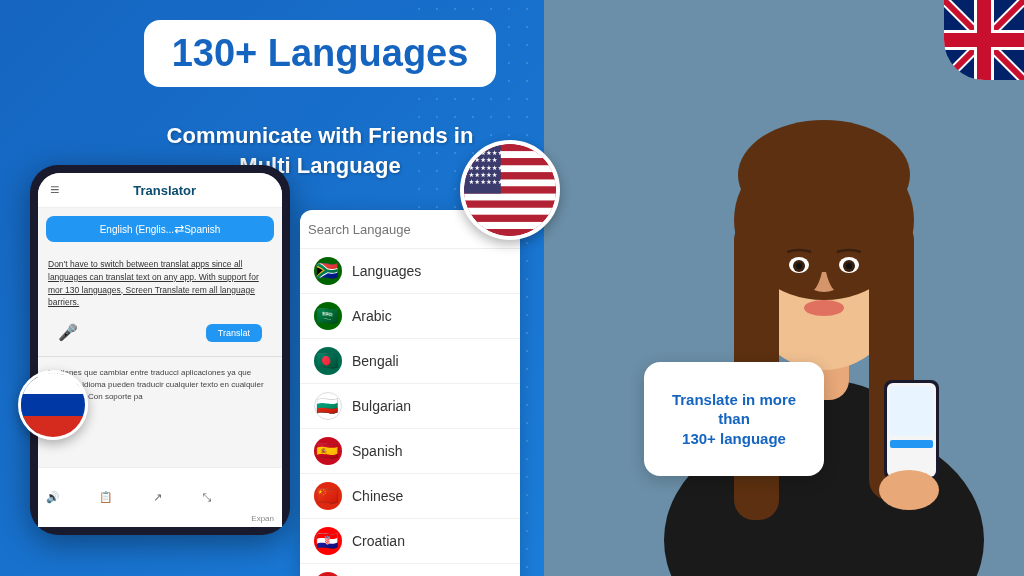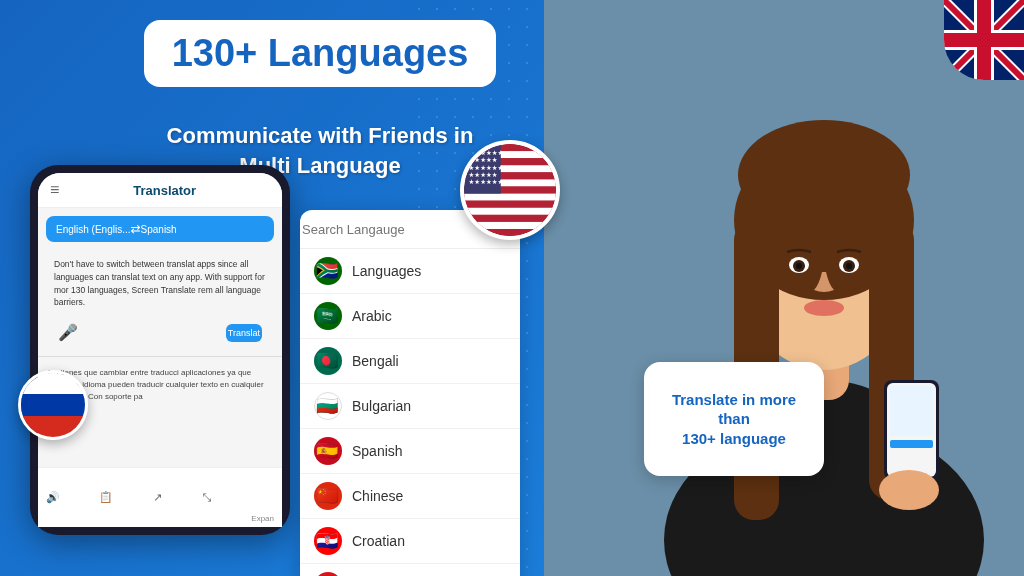--- a/index.html
+++ b/index.html
@@ -108,52 +108,53 @@
       color: #666;
     }
 
     .phone-lang-bar {
       background: #2196F3;
       margin: 8px;
       border-radius: 8px;
       padding: 6px 10px;
       display: flex;
       align-items: center;
-      justify-content: flex-start;
+      justify-content: center;
     }
 
     .phone-lang-text {
       font-size: 10px;
       color: white;
       font-weight: 500;
     }
 
     .phone-lang-arrow {
       color: white;
       font-size: 12px;
     }
 
     .phone-text-area {
-      padding: 8px 16px;
+      padding: 8px 10px;
       font-size: 8.5px;
       color: #333;
       line-height: 1.5;
+      text-decoration: underline;
     }
 
     .phone-mic {
       padding: 4px 10px;
       font-size: 16px;
       color: #666;
     }
 
     .phone-translate-btn {
       background: #2196F3;
       color: white;
       border-radius: 6px;
-      padding: 4px 2px;
+      padding: 4px 12px;
       font-size: 9px;
       display: inline-block;
       margin: 0 10px;
     }
 
     .phone-divider {
       border-top: 1px solid #ddd;
       margin: 6px 0;
     }
 
@@ -177,21 +178,21 @@
       top: 210px;
       width: 220px;
       background: white;
       border-radius: 12px;
       box-shadow: 0 4px 20px rgba(0,0,0,0.2);
       overflow: hidden;
       z-index: 15;
     }
 
     .lang-search {
-      padding: 10px 2px;
+      padding: 10px 8px;
       border-bottom: 1px solid #eee;
     }
 
     .lang-search input {
       width: 100%;
       border: none;
       outline: none;
       font-size: 13px;
       color: #999;
       background: transparent;

